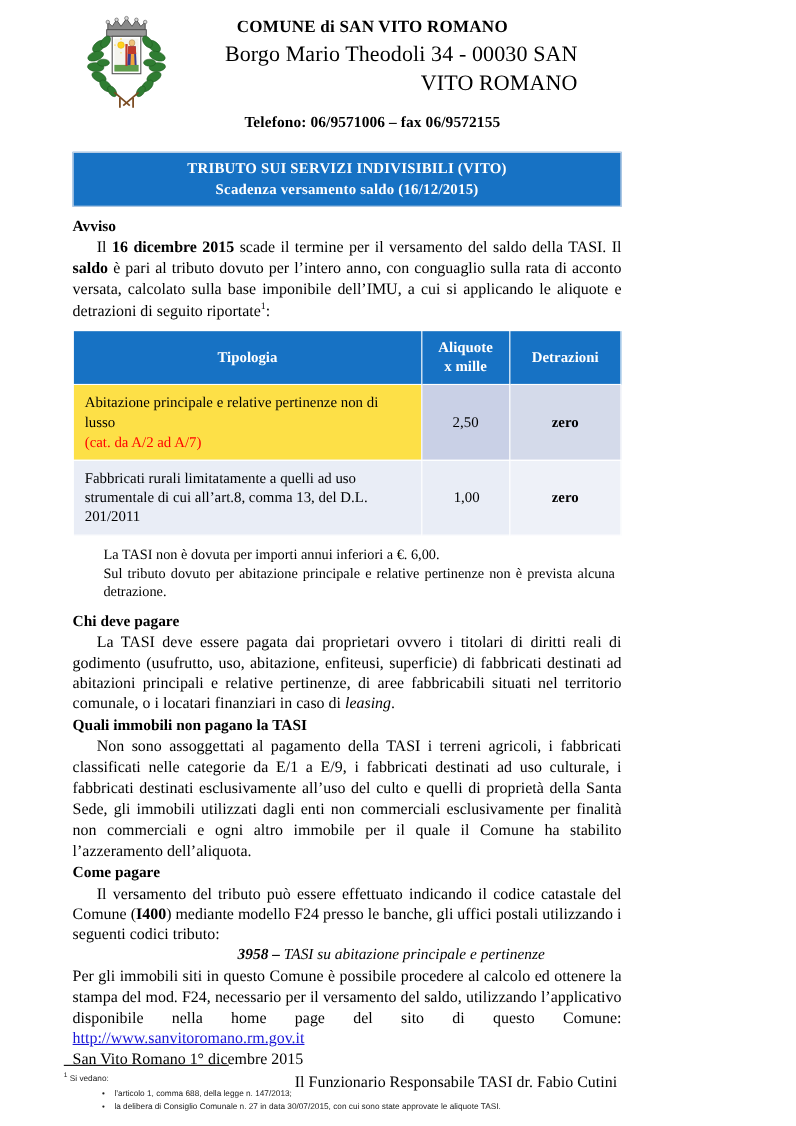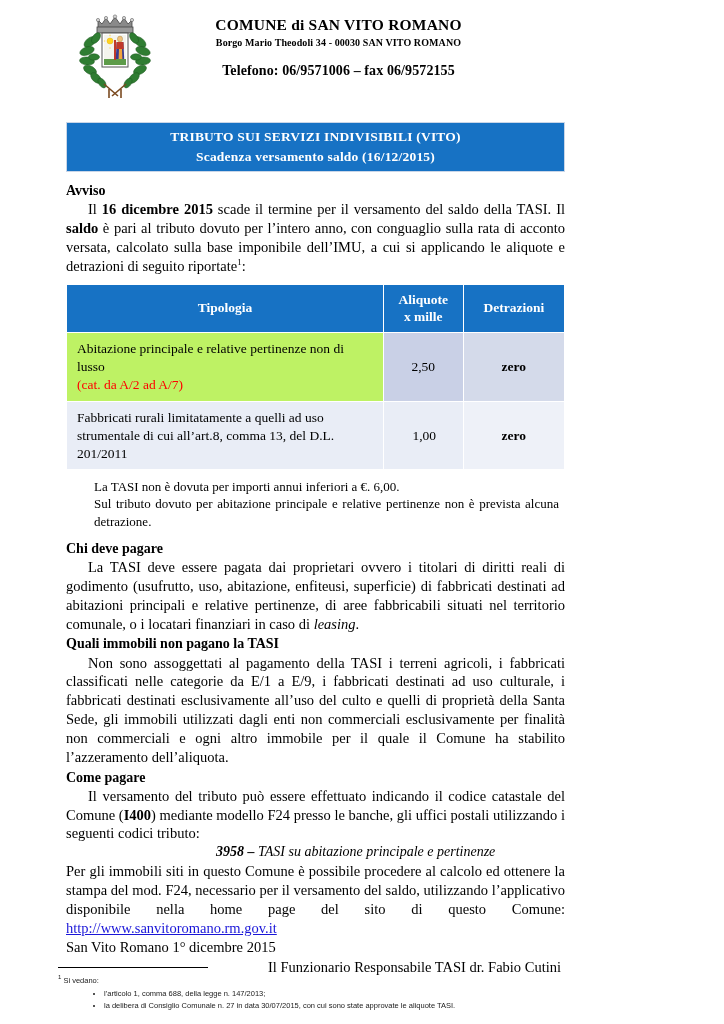--- a/index.html
+++ b/index.html
@@ -44,24 +44,25 @@
     padding-top: 5px;
   }
   .header-line1 {
     font-family: "Liberation Serif", "DejaVu Serif", serif;
     font-weight: bold;
     font-size: 15.5px;
     letter-spacing: 0.2px;
     line-height: 1.35;
   }
   .header-line2 {
-    font-weight: bold;
-    font-size: 10px;
+    font-weight: normal;
+    font-size: 20px;
     letter-spacing: 0.1px;
     line-height: 1.35;
+    text-align: right;
   }
   .header-line3 {
     font-weight: bold;
     font-size: 14px;
     margin-top: 14px;
     letter-spacing: 0.1px;
   }
 
   
   .banner {
@@ -145,21 +146,21 @@
   table.rates th.col-tipologia { width: 57%; }
   table.rates th.col-aliquote  { width: 13%; }
   table.rates th.col-detrazioni{ width: 17%; }
   table.rates td {
     font-size: 13.5px;
     padding: 7px 10px;
     border: 1px solid #ffffff;
     vertical-align: middle;
     line-height: 1.32;
   }
-  tr.row-a td.c-type  { background: #bef264; }
+  tr.row-a td.c-type  { background: #fde047; }
   tr.row-a td.c-rate  { background: #c9d0e6; }
   tr.row-a td.c-ded   { background: #d4daea; }
   tr.row-b td.c-type  { background: #e9edf6; }
   tr.row-b td.c-rate  { background: #e9edf6; padding-left: 12px; }
   tr.row-b td.c-ded   { background: #eef1f8; }
   td.c-rate, td.c-ded { text-align: center; }
   td.c-ded { font-weight: bold; }
   .red { color: #ff0000; }
 
   .signature {

